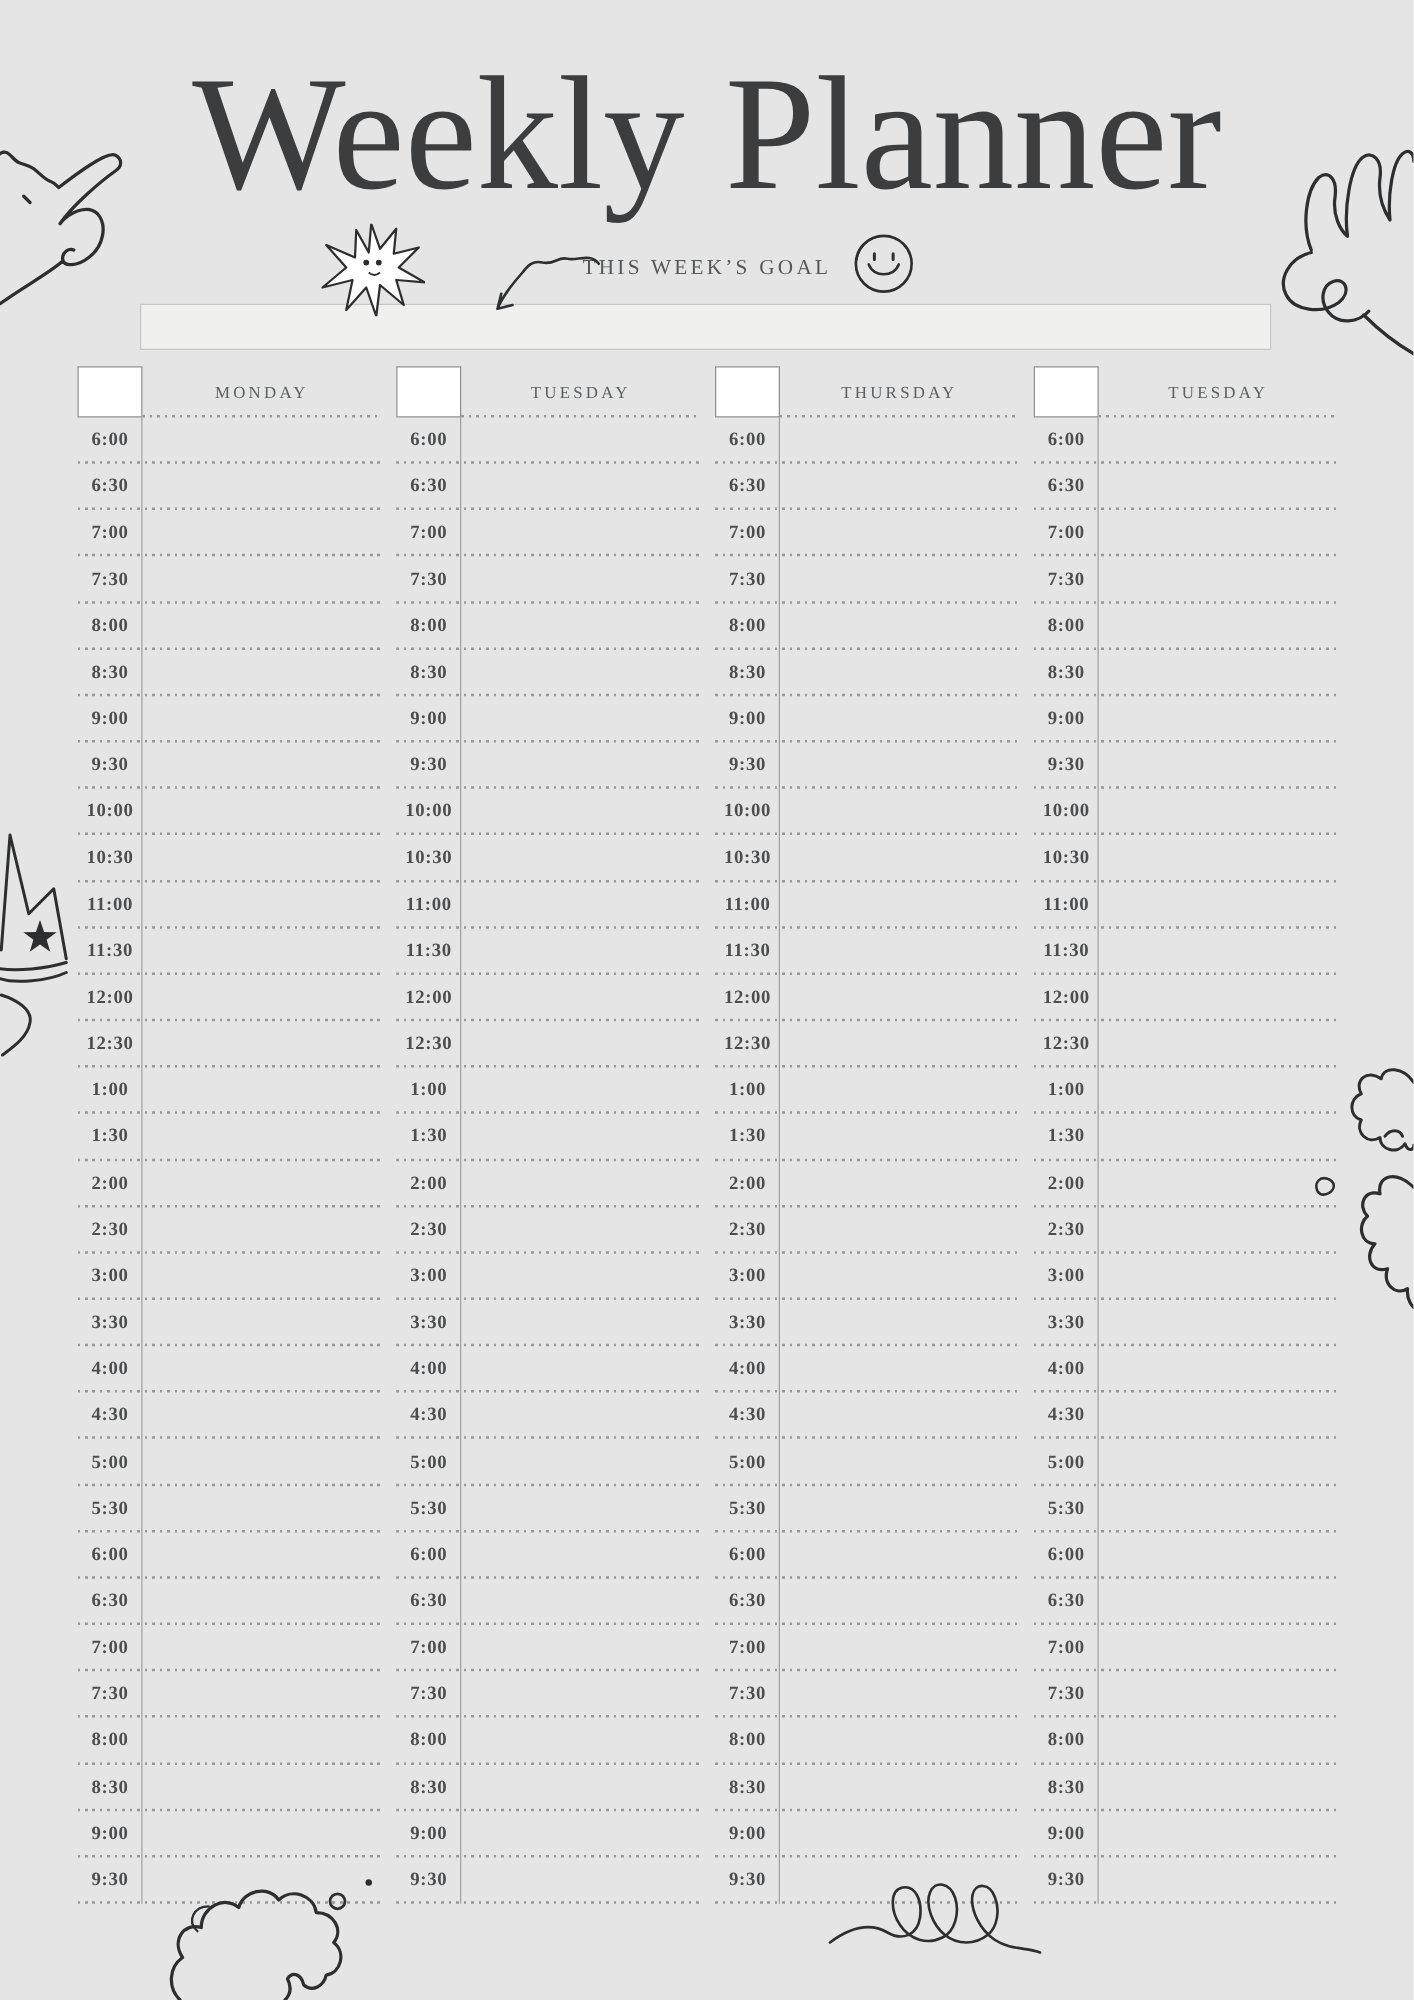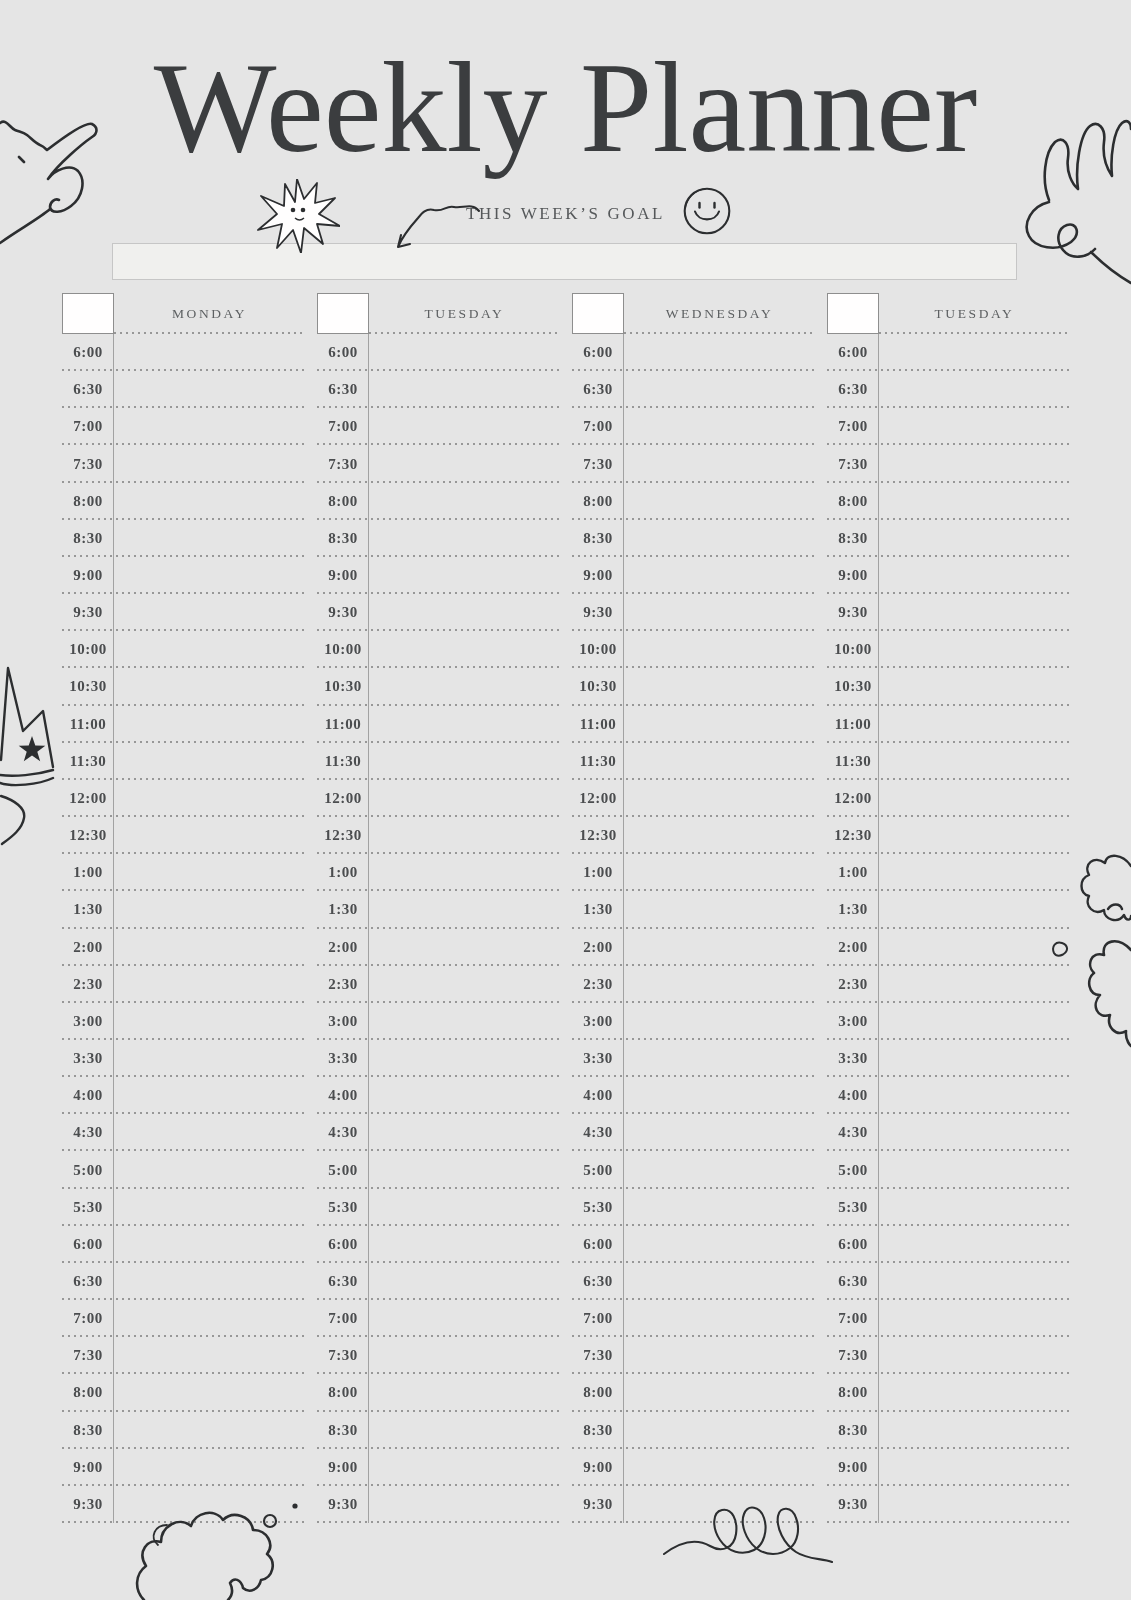--- a/index.html
+++ b/index.html
@@ -256,21 +256,21 @@
           </div>
           <div class="slot-row">
             <span class="time-label">9:30</span>
           </div>
         </div>
   </div>
 
   <div class="col">
     <div class="col-header">
       <div class="check-box"></div>
-      <div class="day-label">WEDNESDAY</div>
+      <div class="day-label">THURSDAY</div>
     </div>
     <div class="col-body">
           <div class="slot-row">
             <span class="time-label">6:00</span>
           </div>
           <div class="slot-row">
             <span class="time-label">6:30</span>
           </div>
           <div class="slot-row">
             <span class="time-label">7:00</span>

